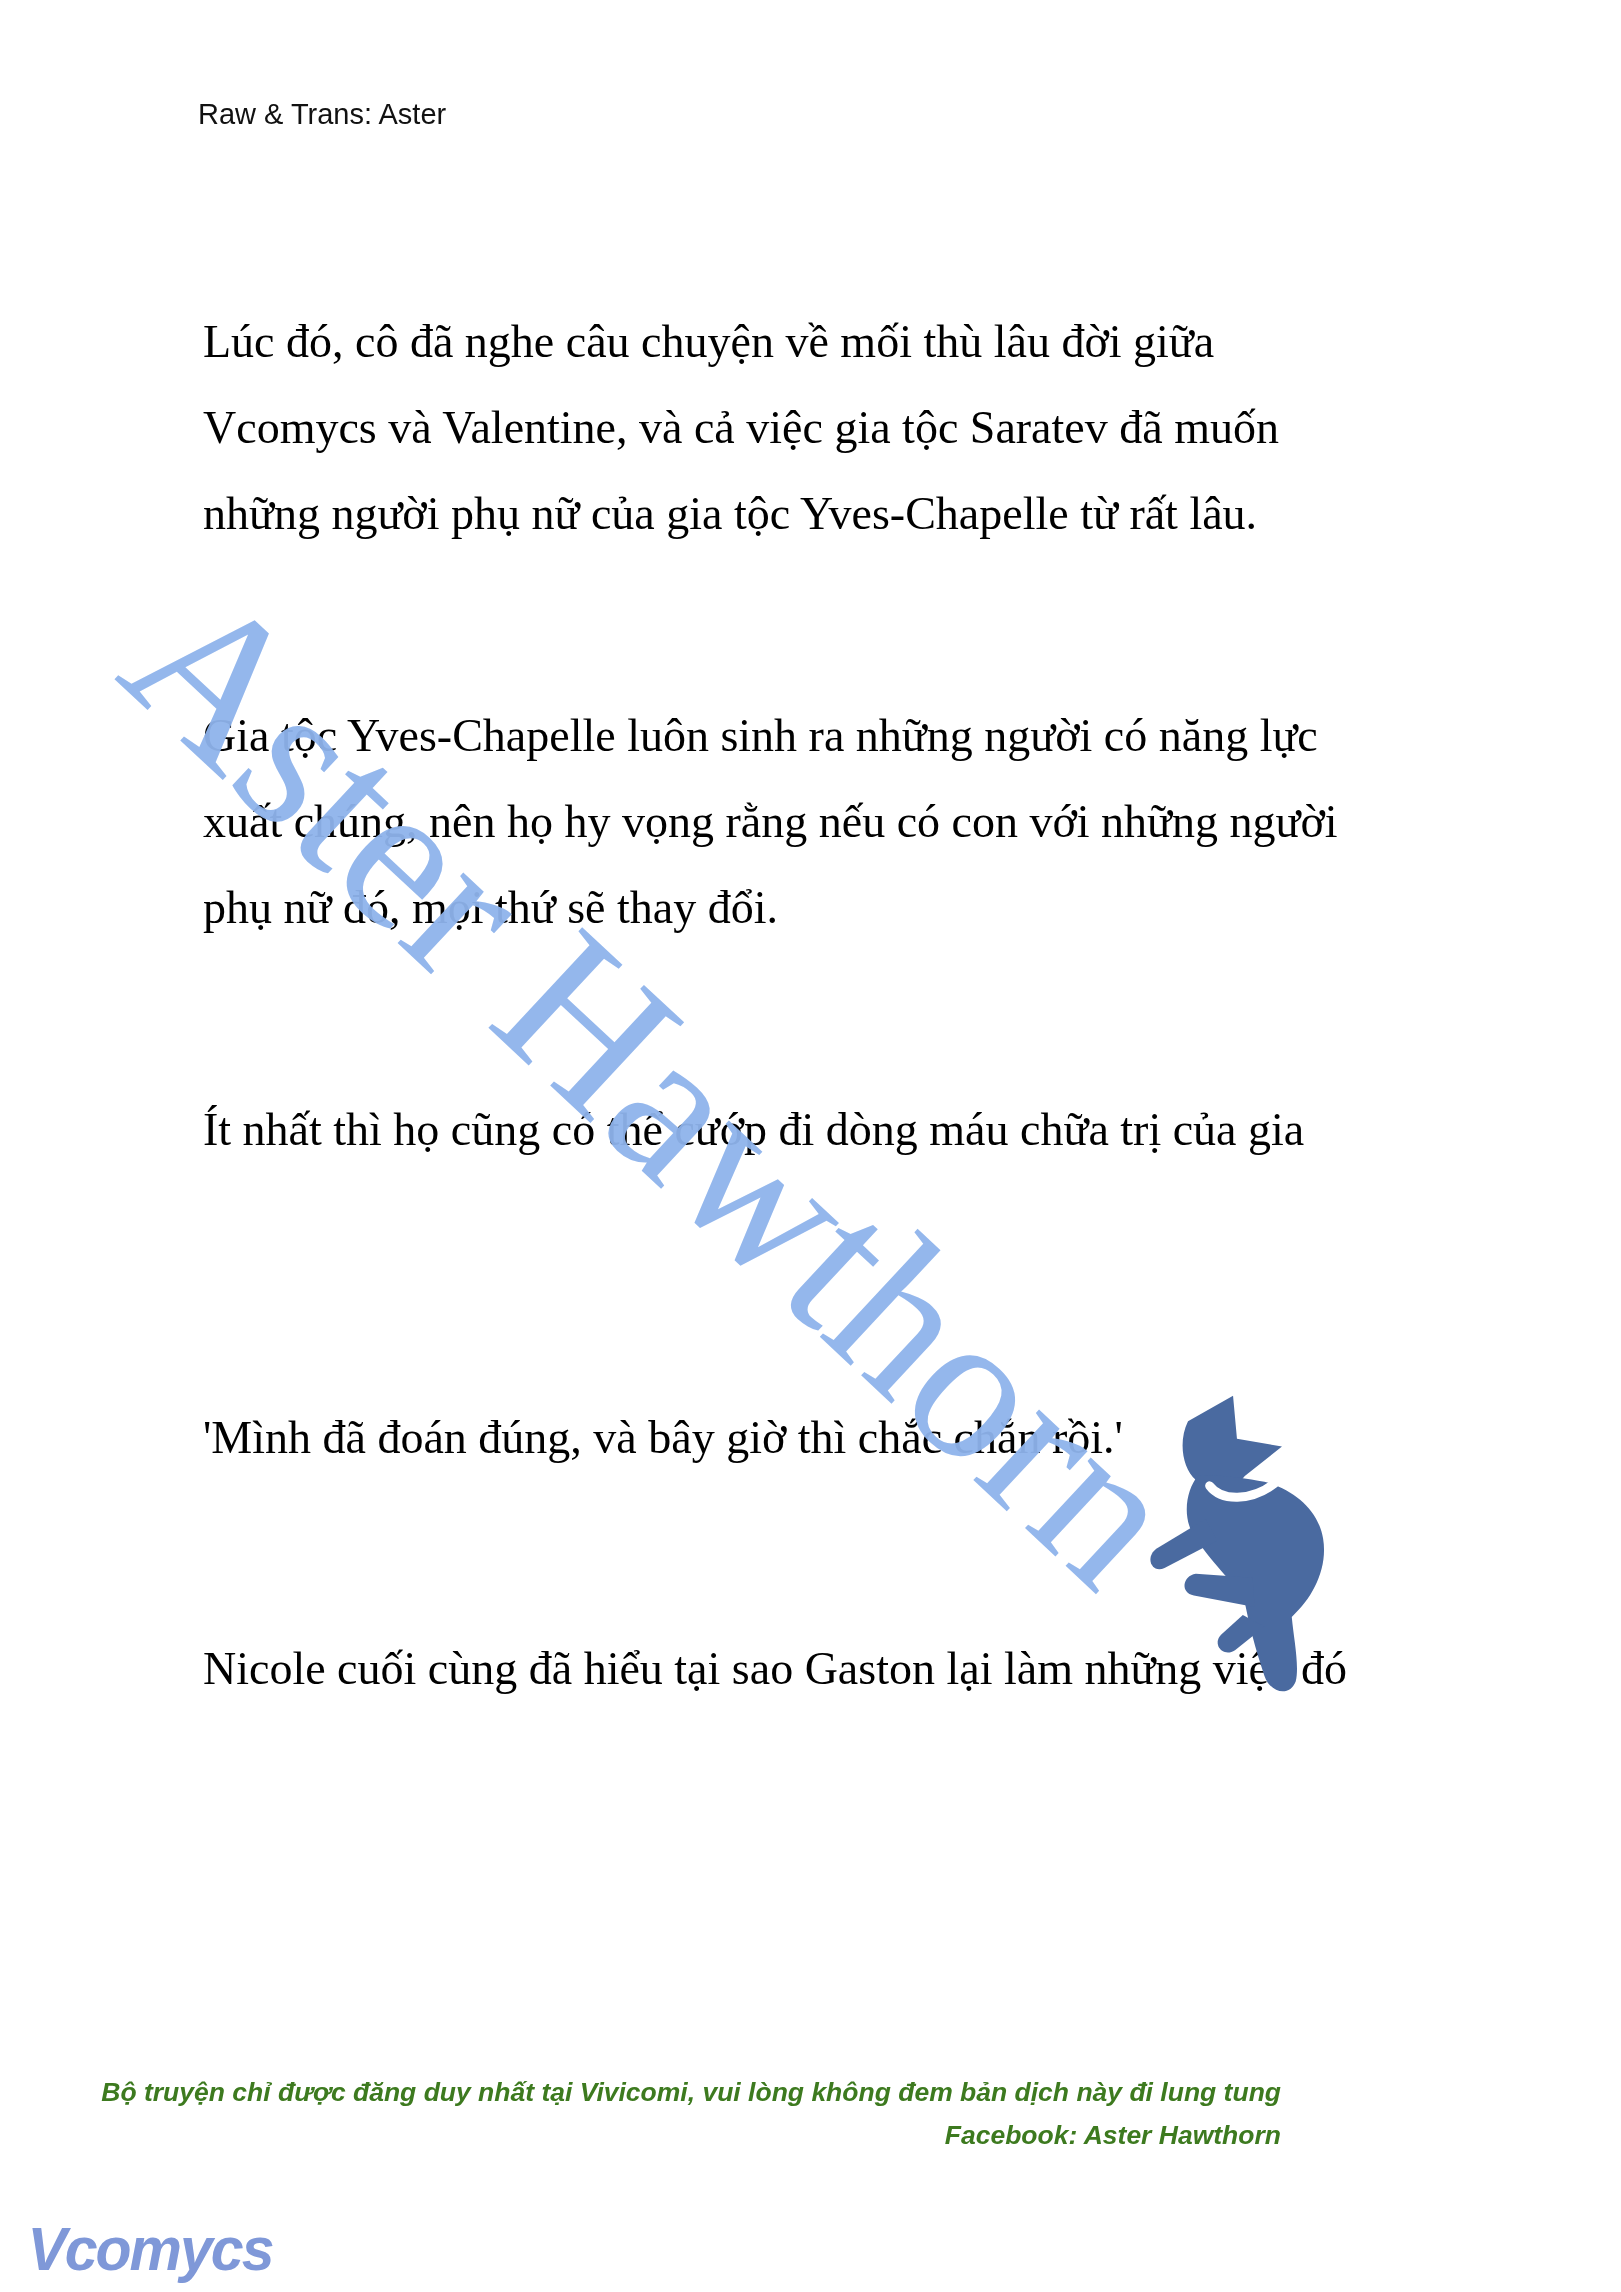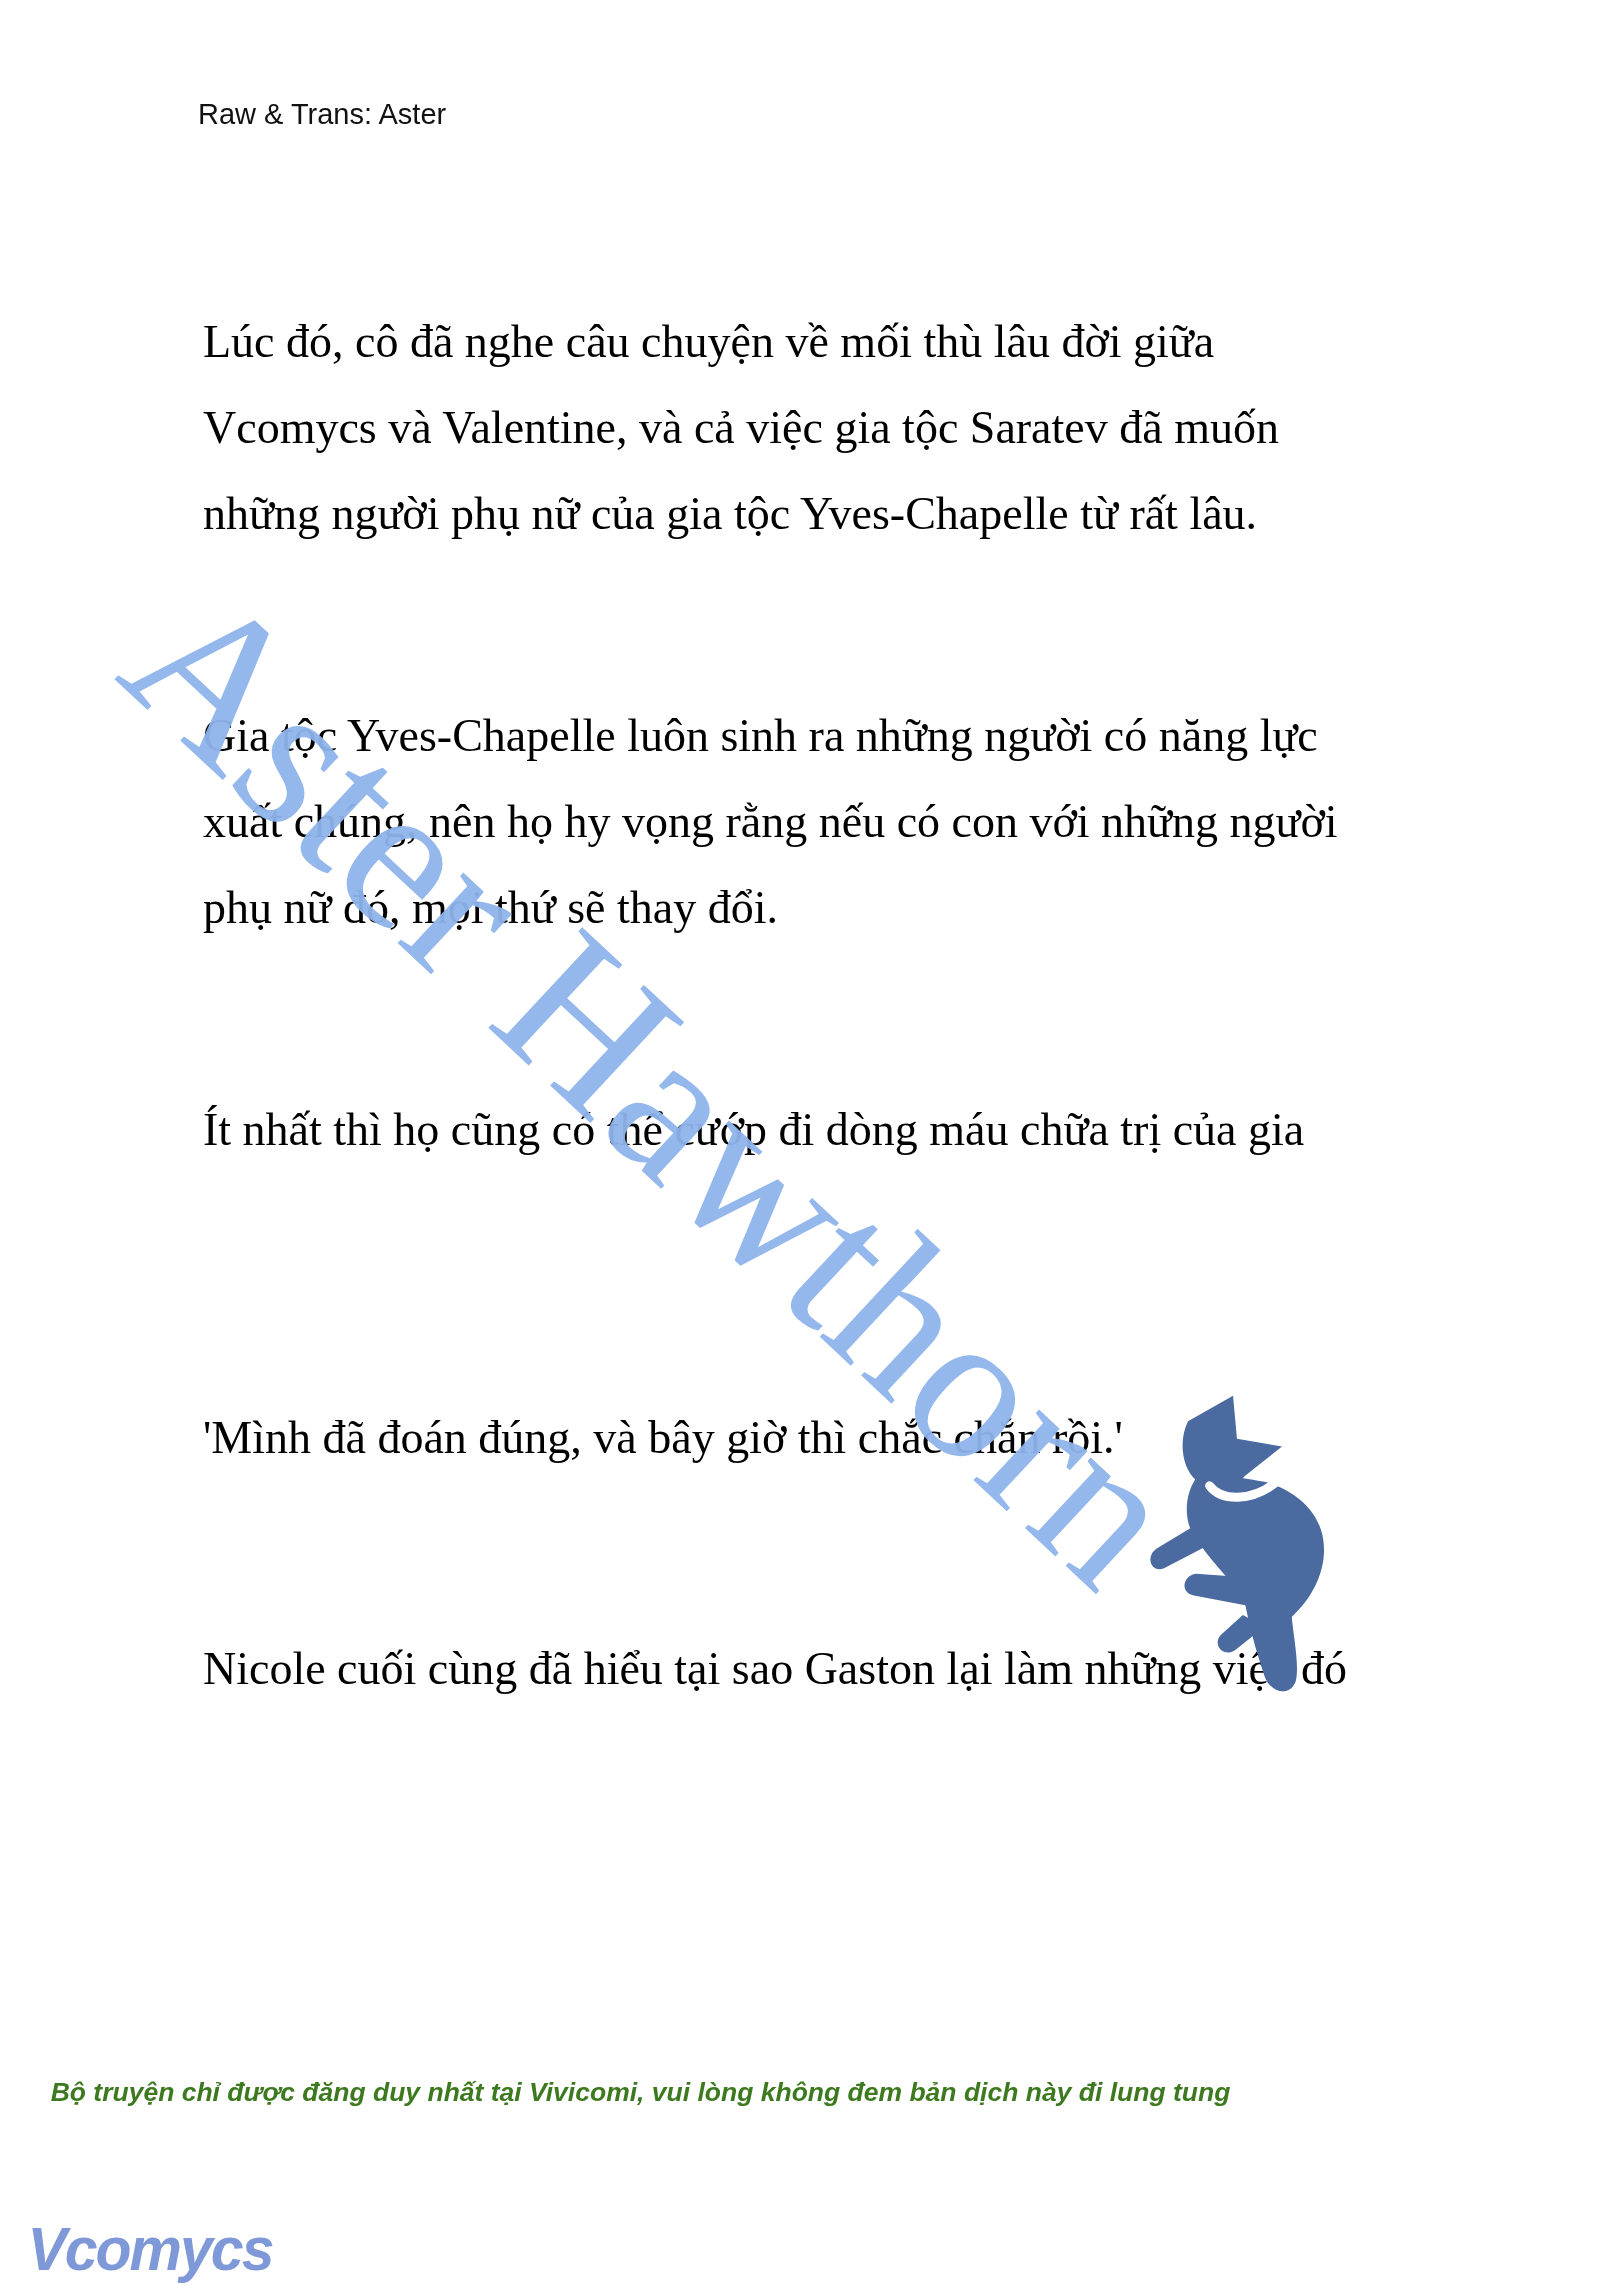--- a/index.html
+++ b/index.html
@@ -17,21 +17,21 @@
     .para .line { display: block; white-space: nowrap; }
     .watermark {
       position: absolute; left: 233px; top: 549px;
       font-family: "Liberation Serif", serif; font-size: 210px; color: #8fb4ec;
       transform-origin: 0 0; transform: rotate(43deg);
       white-space: nowrap; line-height: 1; pointer-events: none; z-index: 1;
       opacity: 0.95;
     }
     .cat { position: absolute; left: 1127px; top: 1382px; width: 216px; height: 323px; z-index: 2; }
     .footer {
-      position: absolute; left: 0; width: 1281px; top: 2071px; text-align: center;
+      position: absolute; left: 0; width: 1281px; top: 2071px; text-align: right;
       font-family: "Liberation Sans", sans-serif; font-style: italic; font-weight: bold;
       font-size: 26.5px; color: #3d7a1f; line-height: 43px;
     }
     .footer .line { display: block; }
     .logo {
       position: absolute; left: 27.4px; top: 2215px;
       font-family: "Liberation Sans", sans-serif; font-size: 59px; font-weight: bold; font-style: italic;
       color: #7f98d8; letter-spacing: -2px;
       transform: scaleY(1.05);
     }
@@ -79,17 +79,18 @@
 
       <path d="M70 196 C56 198 54 216 68 218 L130 230 L128 200 Z"></path>
       <path d="M118 238 L96 258 C86 268 98 282 110 274 L140 250 Z"></path>
     </g>
 
     <path d="M84 106 C96 122 126 122 150 104" stroke="#ffffff" stroke-width="9" fill="none" stroke-linecap="round"></path>
   </svg>
 
   <div class="footer">
     <span class="line">Bộ truyện chỉ được đăng duy nhất tại Vivicomi, vui lòng không đem bản dịch này đi lung tung</span>
+    <span class="line">Facebook: Aster Hawthorn</span>
   </div>
 
   <div class="logo">Vcomycs</div>
 </div>
 
 
 </body></html>

